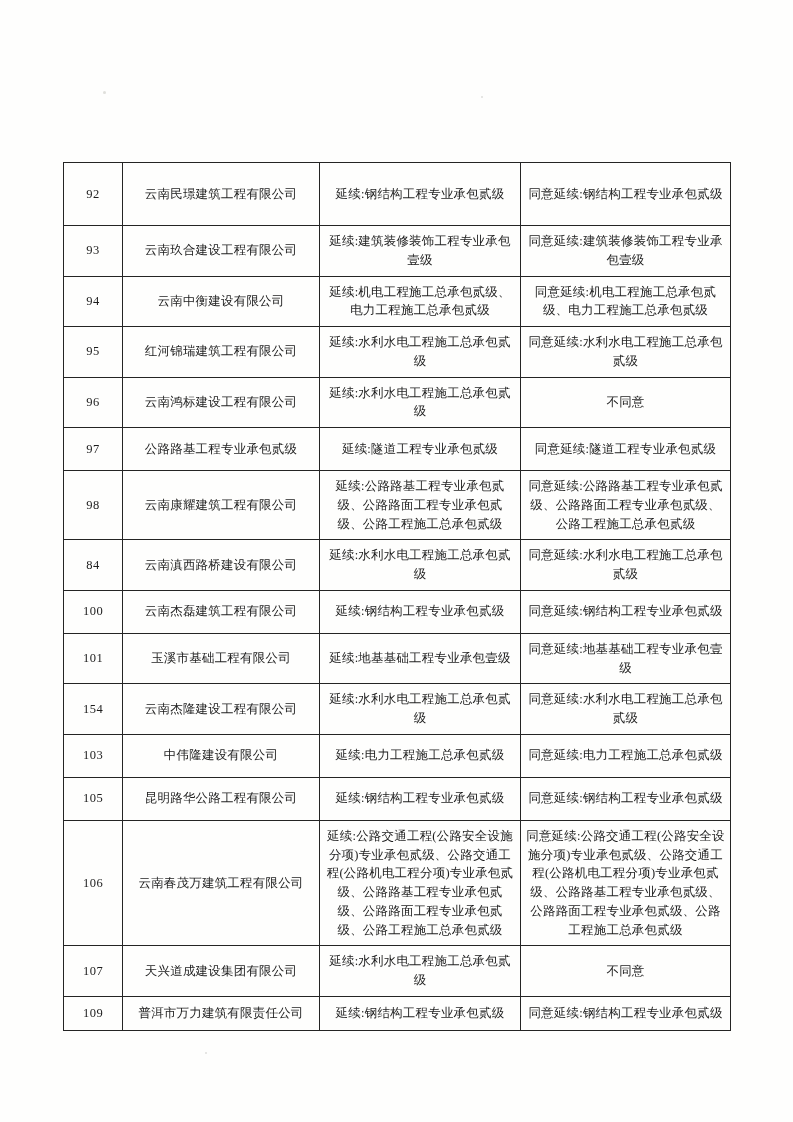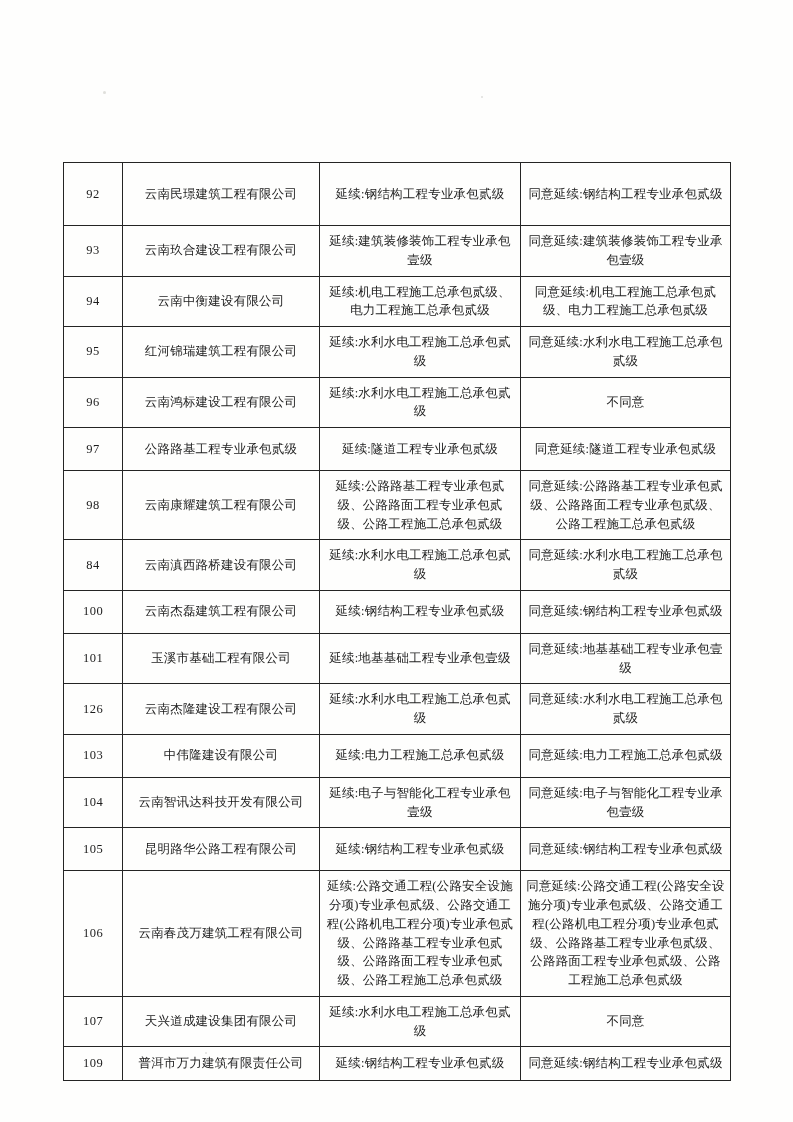--- a/index.html
+++ b/index.html
@@ -128,36 +128,30 @@
     <td class="cell-apply">延续:钢结构工程专业承包贰级</td>
     <td class="cell-result">同意延续:钢结构工程专业承包贰级</td>
   </tr>
         <tr>
     <td class="cell-no">101</td>
     <td class="cell-company">玉溪市基础工程有限公司</td>
     <td class="cell-apply">延续:地基基础工程专业承包壹级</td>
     <td class="cell-result">同意延续:地基基础工程专业承包壹级</td>
   </tr>
         <tr>
-    <td class="cell-no">126</td>
+    <td class="cell-no">154</td>
     <td class="cell-company">云南杰隆建设工程有限公司</td>
     <td class="cell-apply">延续:水利水电工程施工总承包贰级</td>
     <td class="cell-result">同意延续:水利水电工程施工总承包贰级</td>
   </tr>
         <tr>
     <td class="cell-no">103</td>
     <td class="cell-company">中伟隆建设有限公司</td>
     <td class="cell-apply">延续:电力工程施工总承包贰级</td>
     <td class="cell-result">同意延续:电力工程施工总承包贰级</td>
-  </tr>
-        <tr>
-    <td class="cell-no">104</td>
-    <td class="cell-company">云南智讯达科技开发有限公司</td>
-    <td class="cell-apply">延续:电子与智能化工程专业承包壹级</td>
-    <td class="cell-result">同意延续:电子与智能化工程专业承包壹级</td>
   </tr>
         <tr>
     <td class="cell-no">105</td>
     <td class="cell-company">昆明路华公路工程有限公司</td>
     <td class="cell-apply">延续:钢结构工程专业承包贰级</td>
     <td class="cell-result">同意延续:钢结构工程专业承包贰级</td>
   </tr>
         <tr>
     <td class="cell-no">106</td>
     <td class="cell-company">云南春茂万建筑工程有限公司</td>

